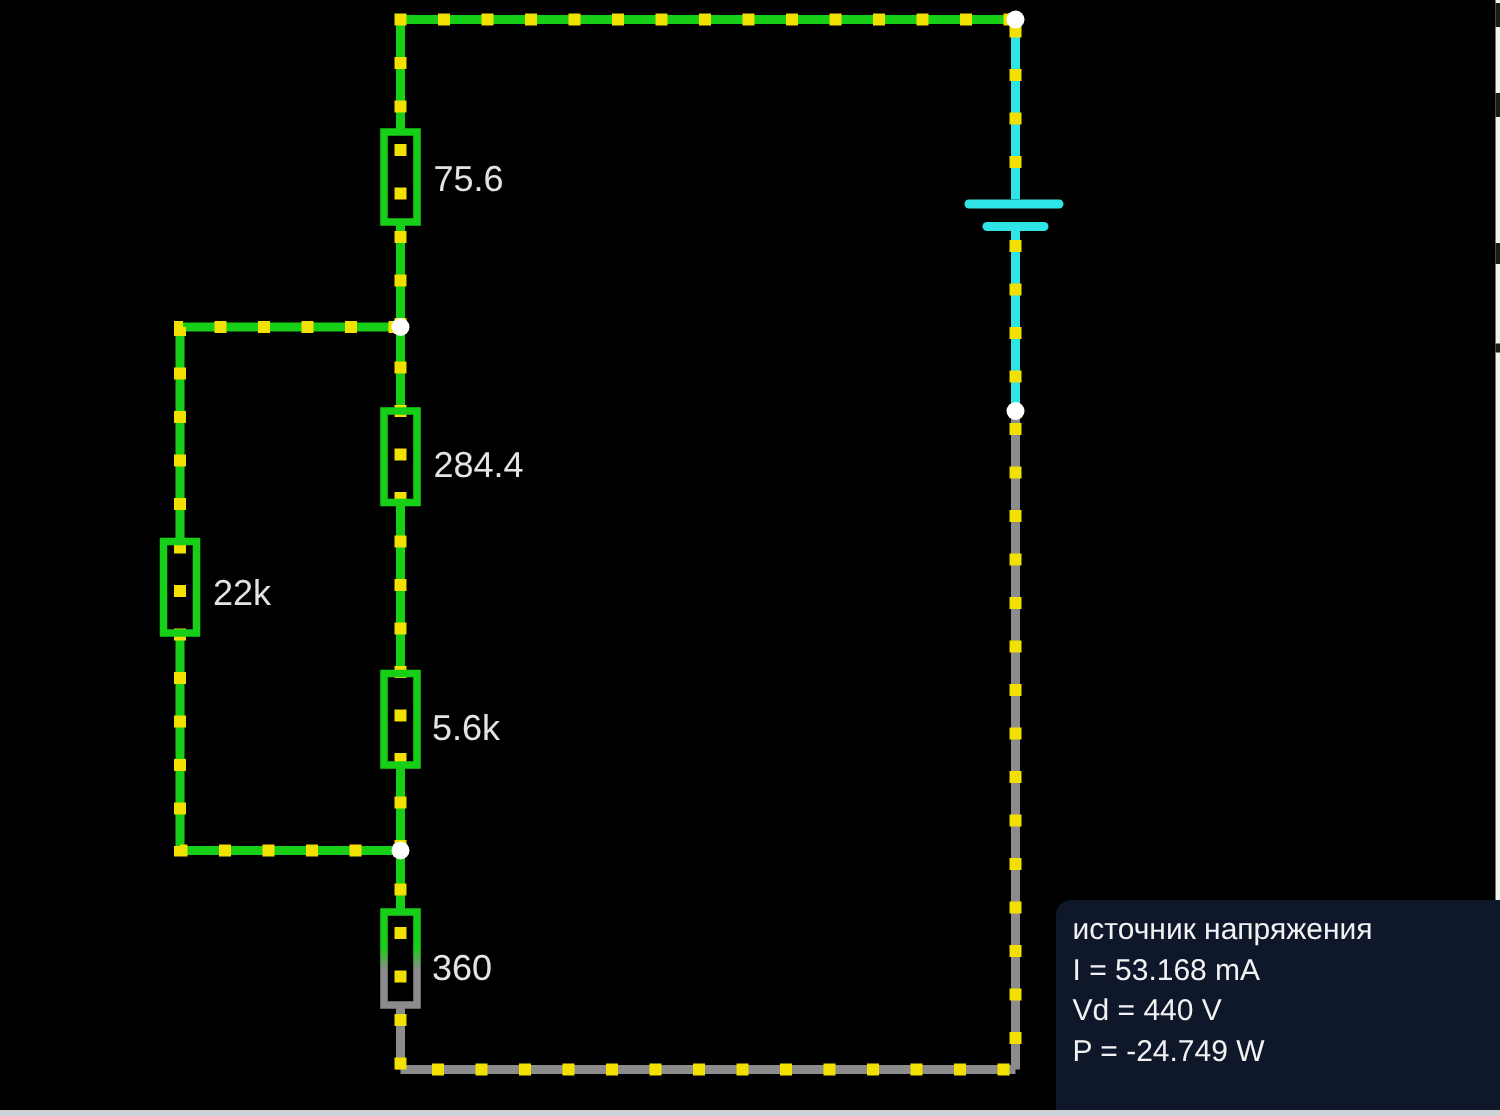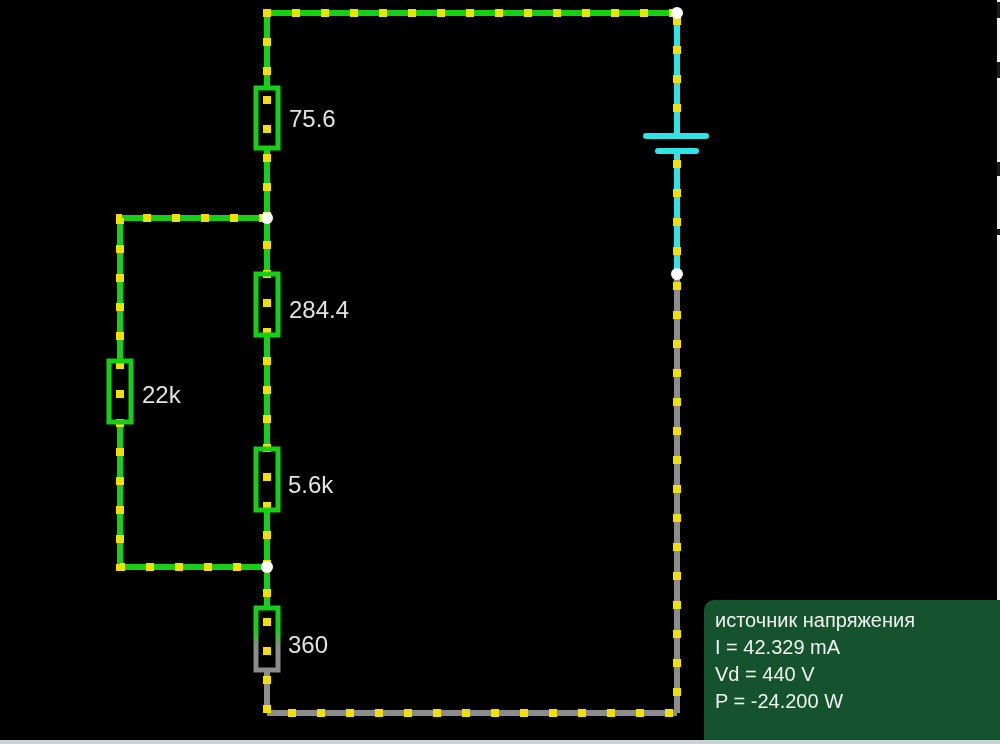--- a/index.html
+++ b/index.html
@@ -28,21 +28,21 @@
   .comp-label {
     font-family: "Liberation Sans", sans-serif;
     font-size: 24px;
   }
   #info-panel {
     position: absolute;
     left: 704px;
     top: 600px;
     width: 296px;
     height: 144px;
-    background: #14532d;
+    background: #0f172a;
     border-top-left-radius: 10px;
     box-sizing: border-box;
     padding: 7px 0 0 11px;
     color: #f2f2f2;
     font-size: 20px;
     line-height: 27px;
     white-space: nowrap;
   }
   #info-panel p { margin: 0; padding: 0; }
   #right-edge-strip {
@@ -119,23 +119,23 @@
 
     <text class="comp-label" x="289" y="127" fill="#e3e3e3">75.6</text>
     <text class="comp-label" x="289" y="318" fill="#e3e3e3">284.4</text>
     <text class="comp-label" x="142" y="403" fill="#e3e3e3">22k</text>
     <text class="comp-label" x="288" y="493" fill="#e3e3e3">5.6k</text>
     <text class="comp-label" x="288" y="653" fill="#e3e3e3">360</text>
   </svg>
 
   <div id="info-panel">
     <p>источник напряжения</p>
-    <p>I = 42.329 mA</p>
+    <p>I = 53.168 mA</p>
     <p>Vd = 440 V</p>
-    <p>P = -24.200 W</p>
+    <p>P = -24.749 W</p>
   </div>
 
   <div id="right-edge-strip">
     <div class="edge-mark" style="top:2px;height:16px;"></div>
     <div class="edge-mark" style="top:62px;height:16px;"></div>
     <div class="edge-mark" style="top:162px;height:14px;"></div>
     <div class="edge-mark" style="top:229px;height:6px;"></div>
   </div>
 
   <div id="bottom-strip"></div>

